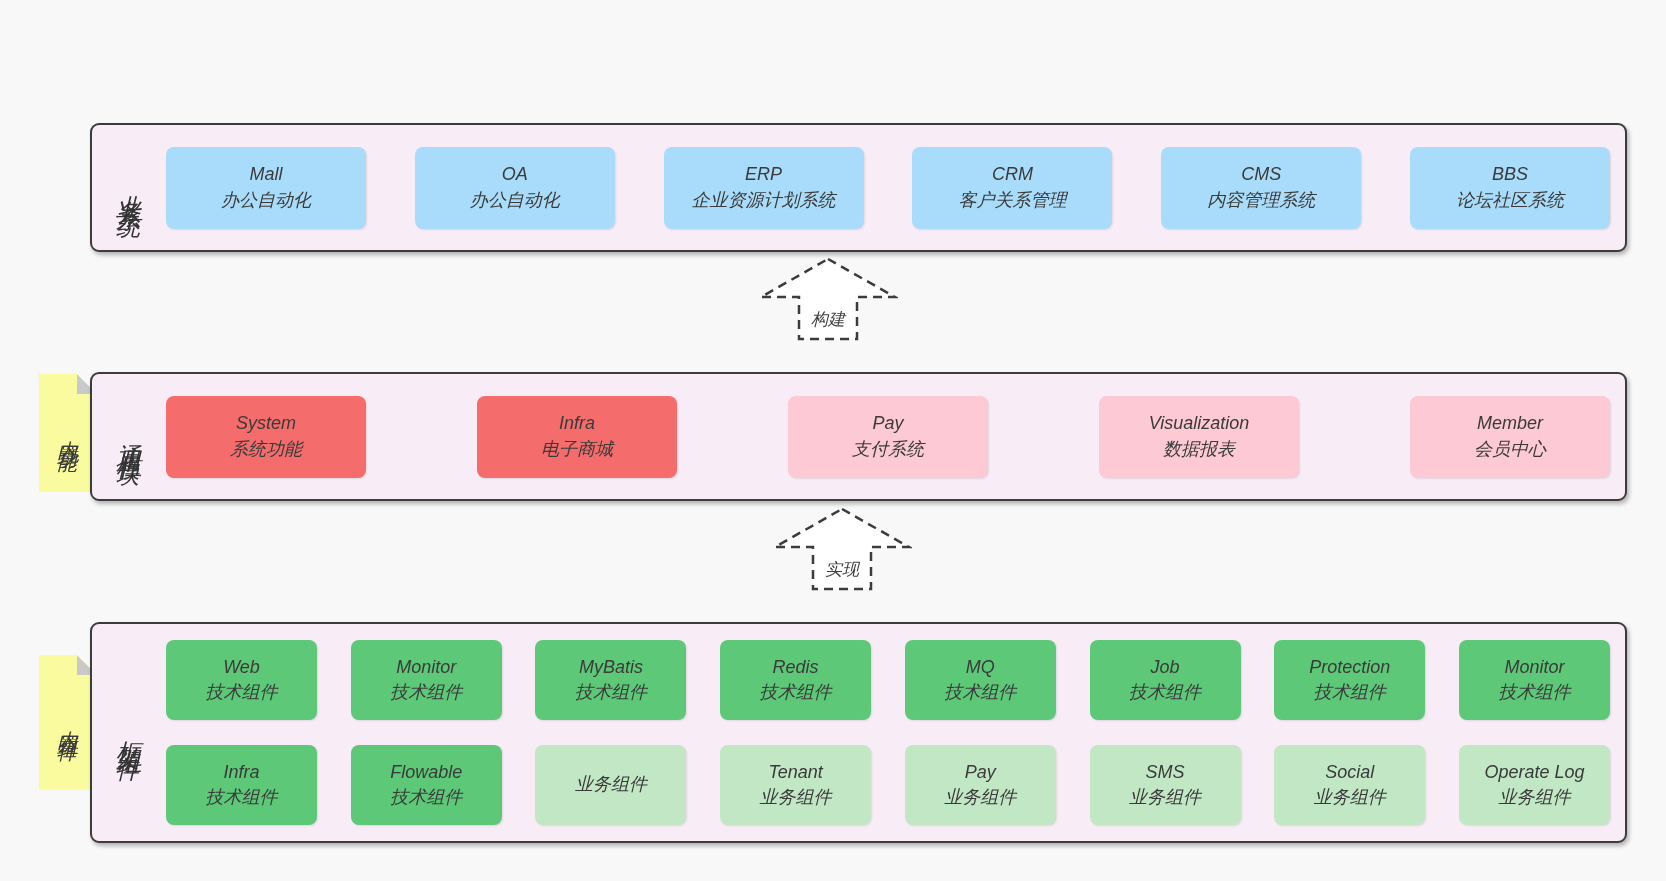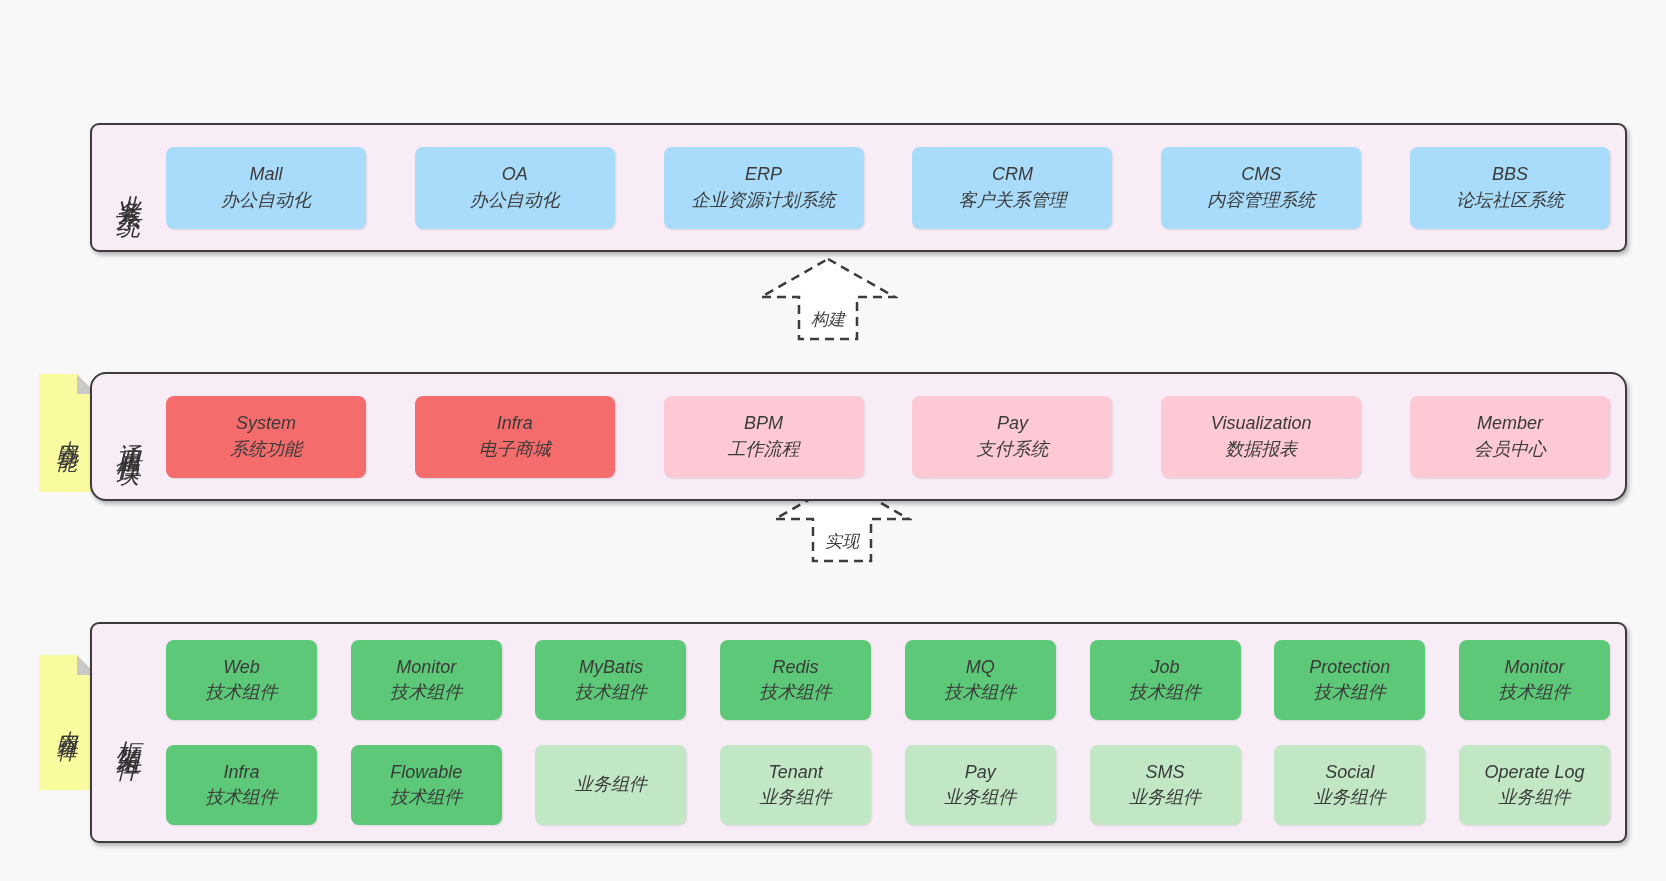--- a/index.html
+++ b/index.html
@@ -15,21 +15,21 @@
   .band{
     position:absolute;left:90px;width:1537px;
     background:#f8edf6;
     border:2px solid #3c3c3c;border-radius:9px;
     box-shadow:2px 3px 4px rgba(0,0,0,0.28);
     box-sizing:border-box;
     display:flex;align-items:stretch;
     z-index:2;
   }
   .band-top{top:123px;height:129px;}
-  .band-mid{top:372px;height:129px;border-radius:16px;}
+  .band-mid{top:372px;height:129px;}
   .band-bot{top:622px;height:221px;}
 
   .vlabel{
     width:46px;margin-left:13px;flex:0 0 auto;
     display:flex;align-items:center;justify-content:center;
   }
   .vlabel span{
     writing-mode:vertical-rl;text-orientation:upright;
     font-size:24px;letter-spacing:6px;color:#333;
   }
@@ -79,21 +79,21 @@
   .note-mid{top:374px;height:118px;}
   .note-bot{top:655px;height:135px;}
   .note span{
     writing-mode:vertical-rl;text-orientation:upright;
     font-size:20px;letter-spacing:4px;color:#3a3a3a;
   }
 
   
   .arrow{position:absolute;width:140px;height:86px;z-index:0;}
   .arrow-1{left:758px;top:256px;}
-  .arrow-2{left:772px;top:478px;}
+  .arrow-2{left:772px;top:506px;}
   .arrow svg{position:absolute;left:0;top:0;}
   .arrow .alabel{
     position:absolute;left:50%;top:38px;transform:translateX(-50%);
     background:#ffffff;padding:0 3px;
     font-size:17px;color:#3f3f3f;white-space:nowrap;margin-top:14px;
   }
 </style>
 </head>
 <body>
 
@@ -148,24 +148,20 @@
     <div class="boxes-row">
       <div class="box c-red">
         <span>System</span>
         <span>系统功能</span>
       </div>
       <div class="box c-red">
         <span>Infra</span>
         <span>电子商城</span>
       </div>
       <div class="box c-pink">
-        <span>BPM</span>
-        <span>工作流程</span>
-      </div>
-      <div class="box c-pink">
         <span>Pay</span>
         <span>支付系统</span>
       </div>
       <div class="box c-pink">
         <span>Visualization</span>
         <span>数据报表</span>
       </div>
       <div class="box c-pink">
         <span>Member</span>
         <span>会员中心</span>

